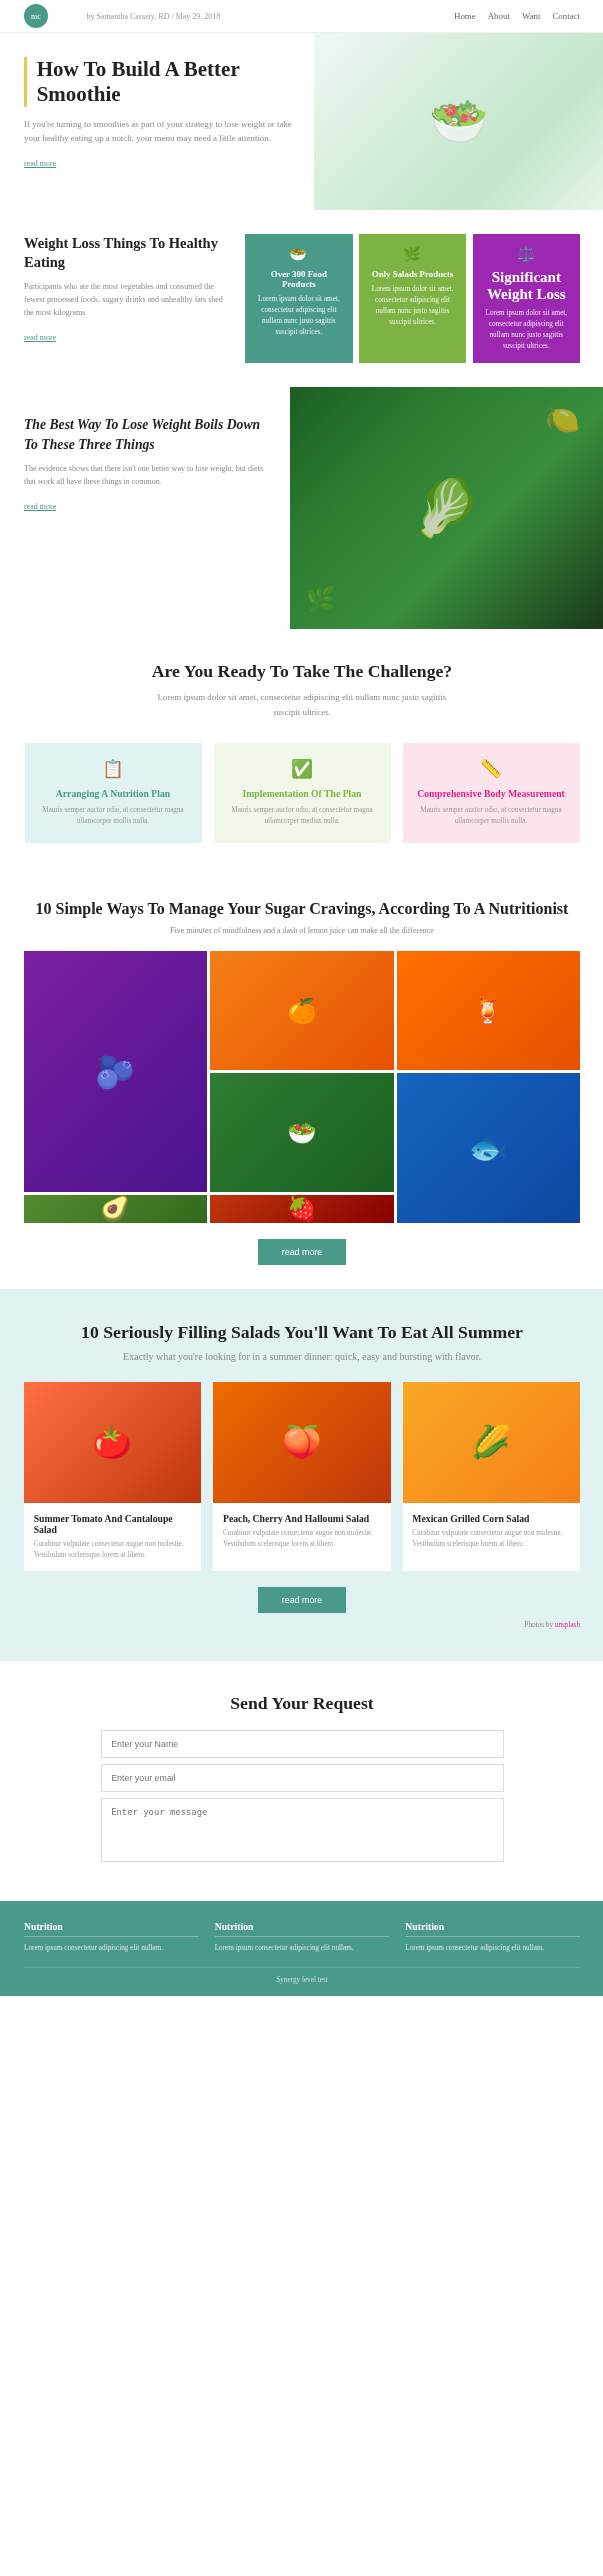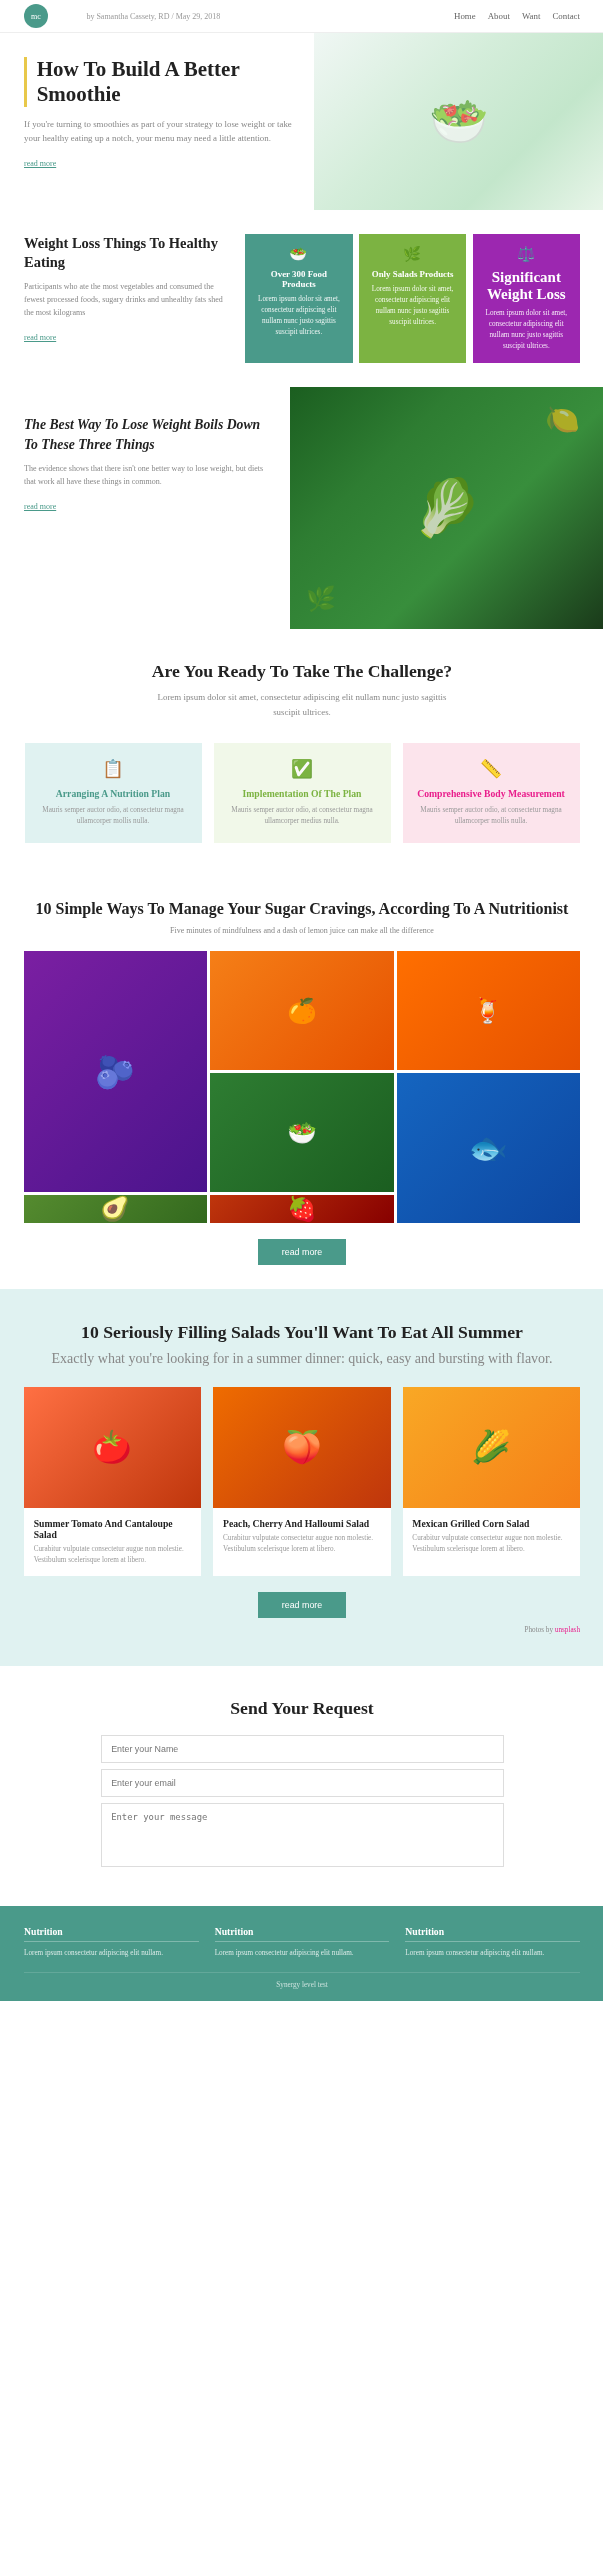--- a/index.html
+++ b/index.html
@@ -107,21 +107,21 @@
     <div style="background: linear-gradient(135deg, #bf360c, #870000); display:flex; align-items:center; justify-content:center; font-size:24px;">🍓</div>
   </div>
   <div style="text-align:center; margin-top:16px;">
     <button style="padding:8px 24px; background:#4a9a8a; color:white; border:none; font-size:8.9px; cursor:pointer;">read more</button>
   </div>
 </section>
 
 <section style="background:#e0f2f1; padding:32px 24px;">
   <div style="text-align:center; margin-bottom:20px;">
     <h2 style="font-size:17.7px; font-weight:bold; color:#222; margin-bottom:6.4px; line-height:1.3;">10 Seriously Filling Salads You'll Want To Eat All Summer</h2>
-    <p style="font-size:14px; color:#888;">Exactly what you're looking for in a summer dinner: quick, easy and bursting with flavor.</p>
+    <p style="font-size:10px; color:#888;">Exactly what you're looking for in a summer dinner: quick, easy and bursting with flavor.</p>
   </div>
   <div style="display:flex; gap:12px;">
     <div style="flex:1; background:white;">
       <div style="height:121px; background: linear-gradient(135deg, #ff7043, #bf360c); display:flex; align-items:center; justify-content:center; font-size:32px;">🍅</div>
       <div style="padding:9.7px;">
         <div style="font-size:9.7px; font-weight:bold; color:#222; margin-bottom:4.8px;">Summer Tomato And Cantaloupe Salad</div>
         <div style="font-size:7.2px; color:#999; line-height:1.5;">Curabitur vulputate consectetur augue non molestie. Vestibulum scelerisque lorem at libero.</div>
       </div>
     </div>
     <div style="flex:1; background:white;">

